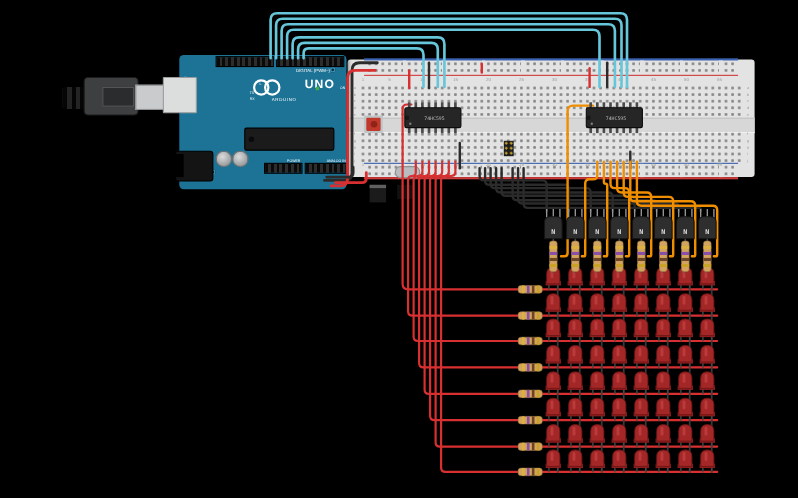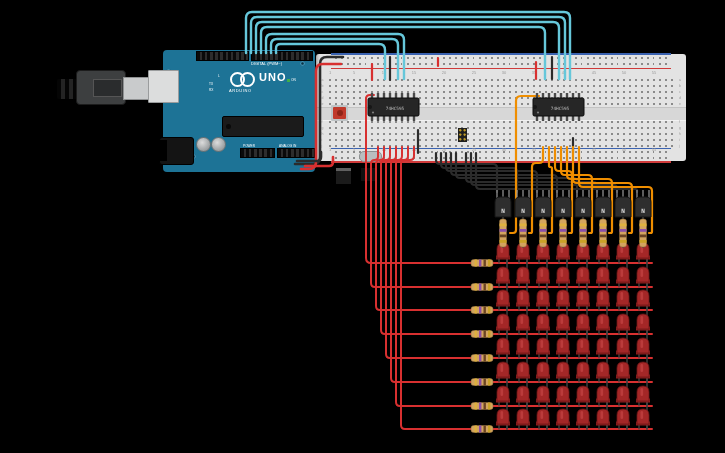--- a/index.html
+++ b/index.html
@@ -25,21 +25,21 @@
   .bb-num{position:absolute;font-size:4px;color:#9b9b9b;transform:translateX(-50%);}
   .bb-letter{position:absolute;font-size:3.5px;color:#9b9b9b;}
 
   
   #arduino{left:163px;top:50px;width:152px;height:122px;background:#1d7396;border-radius:4px;
            box-shadow:1px 2px 4px rgba(0,0,0,.6);}
   .hole{position:absolute;width:5px;height:5px;border-radius:50%;background:#0b2f40;
         box-shadow:inset 0 0 0 1.2px #3e92b5;}
   .hdr{position:absolute;height:8px;background:repeating-linear-gradient(90deg,#0a0a0a 0 2.6px,#2d2d2d 2.6px 5.2px);
        border:1px solid #000;}
-  .ard-txt{position:absolute;color:#fff;}
+  .ard-txt{position:absolute;color:#fff;margin-left:18px;}
   #uno-txt{font-size:11px;font-weight:bold;letter-spacing:1px;}
   #logo{position:absolute;left:67px;top:22px;width:26px;height:14px;}
   #logo .ring{position:absolute;width:11px;height:11px;border:2.4px solid #fff;border-radius:50%;top:0;}
   #atmega{position:absolute;left:59px;top:66px;width:80px;height:19px;background:#1b1b1b;border-radius:2px;
           border:1px solid #000;}
   #atmega .notch{position:absolute;left:3px;top:7px;width:5px;height:5px;border-radius:50%;background:#0a0a0a;}
   .cap{position:absolute;width:13px;height:13px;border-radius:50%;
        background:radial-gradient(circle at 40% 35%,#dcdcdc,#9b9fa1 70%);border:1px solid #6f7375;}
   
   #usb-cable{left:57px;top:79px;width:21px;height:20px;background:repeating-linear-gradient(90deg,#050505 0 4px,#242424 4px 8px);border-radius:2px;}

